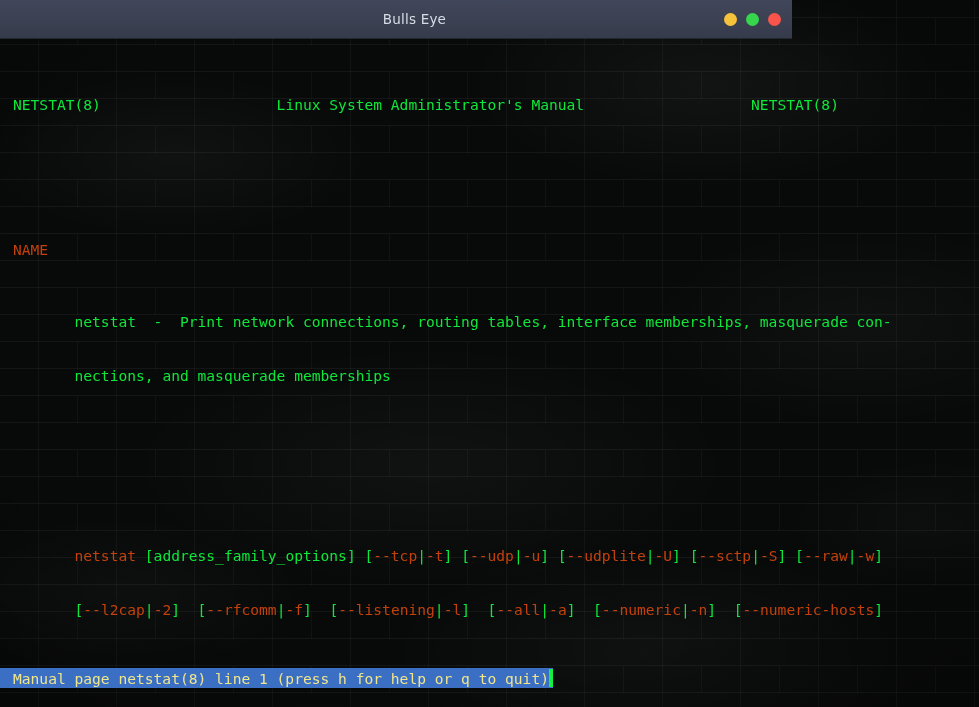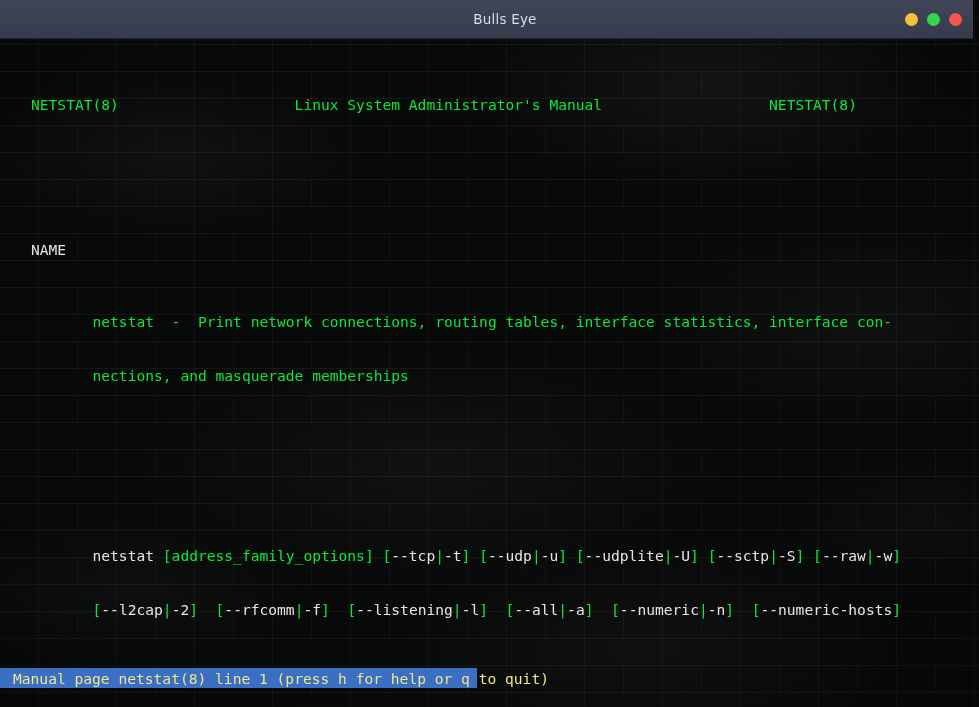--- a/index.html
+++ b/index.html
@@ -41,21 +41,21 @@
       radial-gradient(ellipse 300px 140px at 88% 46%, rgba(255,255,255,0.030), rgba(0,0,0,0) 72%),
       radial-gradient(ellipse 420px 170px at 44% 66%, rgba(255,255,255,0.034), rgba(0,0,0,0) 72%),
       radial-gradient(ellipse 260px 110px at 12% 84%, rgba(255,255,255,0.026), rgba(0,0,0,0) 72%),
       radial-gradient(ellipse 360px 150px at 66% 92%, rgba(255,255,255,0.030), rgba(0,0,0,0) 72%),
       radial-gradient(ellipse 200px 90px  at 95% 74%, rgba(255,255,255,0.024), rgba(0,0,0,0) 72%);
   }
   #wall .vign{position:absolute;inset:0;background:radial-gradient(ellipse 115% 110% at 50% 46%, rgba(0,0,0,0) 42%, rgba(0,0,0,0.62) 100%);}
 
   
   #titlebar{
-    position:absolute;left:0;top:0;width:973px;height:39px;z-index:5;
+    position:absolute;left:0;top:0;width:792px;height:39px;z-index:5;
     background:linear-gradient(180deg,#41475a 0%,#3b4152 55%,#353b4b 100%);
     border-bottom:1px solid #23272f;
     display:flex;align-items:center;justify-content:center;
     box-sizing:border-box;
     padding-left:37px;
   }
   #titlebar .title{
     font-family:"DejaVu Sans","Liberation Sans",sans-serif;
     font-size:13.5px;color:#d8dce6;letter-spacing:.2px;
     user-select:none;
@@ -67,23 +67,23 @@
   #wbtns .clo{background:#f9544b;}
 
   
   #term{
     position:absolute;left:0;top:39px;width:979px;height:629px;z-index:3;
     font-family:"DejaVu Sans Mono","Liberation Mono",monospace;
     font-size:14.6px;line-height:18.05px;
     white-space:pre;
     padding:3px 0 0 0;box-sizing:border-box;
   }
-  #term .ln{height:18.05px;padding-left:31px;box-sizing:border-box;}
+  #term .ln{height:18.05px;padding-left:13px;box-sizing:border-box;}
   .g{color:#0ee83a;}     
-  .r{color:#e5e5e5;text-align:center;}     
+  .r{color:#c2410c;text-align:center;}     
   .bl{height:18.05px;}
 
   
   #status{
     position:absolute;left:0;bottom:19px;z-index:6;
     height:20px;
     background:#3a6fc4;
     display:flex;align-items:center;
     font-family:"DejaVu Sans Mono","Liberation Mono",monospace;
     font-size:14.6px;
@@ -115,21 +115,21 @@
   </div>
 
   <div id="term">
 
     <div class="ln"><span class="g">NETSTAT(8)</span><span class="g">                    </span><span class="g">Linux System Administrator's Manual</span><span class="g">                   </span><span class="g">NETSTAT(8)</span></div>
 
     <div class="ln bl"></div>
 
     <div class="ln"><span class="r">NAME</span></div>
 
-    <div class="ln"><span class="g">       </span><span class="g">netstat  -  Print network connections, routing tables, interface statistics, interface con-</span></div>
+    <div class="ln"><span class="g">       </span><span class="g">netstat  -  Print network connections, routing tables, interface memberships, masquerade con-</span></div>
     <div class="ln"><span class="g">       </span><span class="g">nections, and masquerade memberships</span></div>
 
     <div class="ln bl"></div>
 
 
     
     <div class="ln"><span>       </span><span class="r">netstat</span><span class="g"> [</span><span class="g">address_family_options</span><span class="g">] [</span><span class="r">--tcp</span><span class="g">|</span><span class="r">-t</span><span class="g">] [</span><span class="r">--udp</span><span class="g">|</span><span class="r">-u</span><span class="g">] [</span><span class="r">--udplite</span><span class="g">|</span><span class="r">-U</span><span class="g">] [</span><span class="r">--sctp</span><span class="g">|</span><span class="r">-S</span><span class="g">] [</span><span class="r">--raw</span><span class="g">|</span><span class="r">-w</span><span class="g">]</span></div>
     <div class="ln"><span>       </span><span class="g">[</span><span class="r">--l2cap</span><span class="g">|</span><span class="r">-2</span><span class="g">]  [</span><span class="r">--rfcomm</span><span class="g">|</span><span class="r">-f</span><span class="g">]  [</span><span class="r">--listening</span><span class="g">|</span><span class="r">-l</span><span class="g">]  [</span><span class="r">--all</span><span class="g">|</span><span class="r">-a</span><span class="g">]  [</span><span class="r">--numeric</span><span class="g">|</span><span class="r">-n</span><span class="g">]  [</span><span class="r">--numeric-hosts</span><span class="g">]</span></div>
     
     
@@ -176,20 +176,20 @@
 
     
 
     
 
     
     
 
   </div>
 
-  <div id="status" style="width: 477px;">
+  <div id="status" style="width: 553px;">
     <span class="stext">Manual page netstat(8) line 1 (press h for help or q to quit)</span>
       <span class="cursor"></span>
   </div>
 
   <div id="botfill"></div>
 
 </div>
 
 </body></html>

